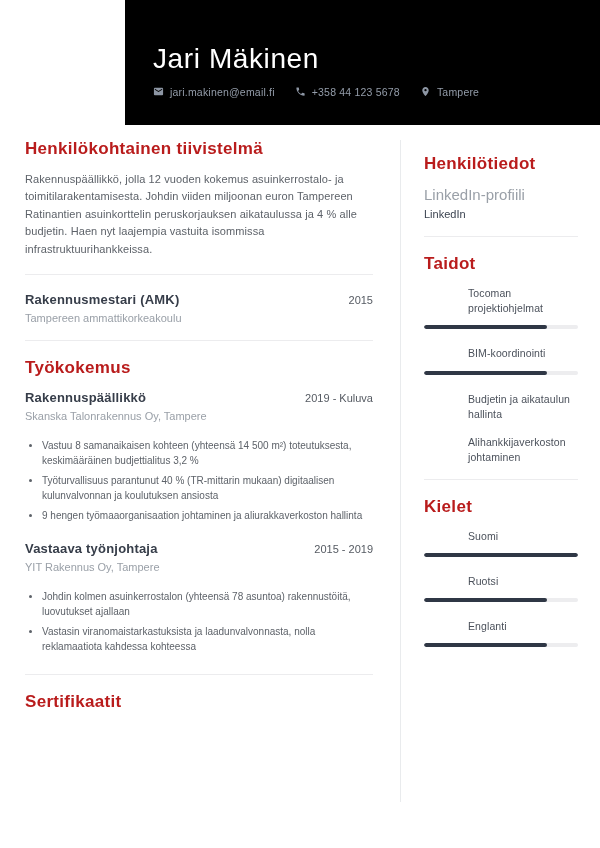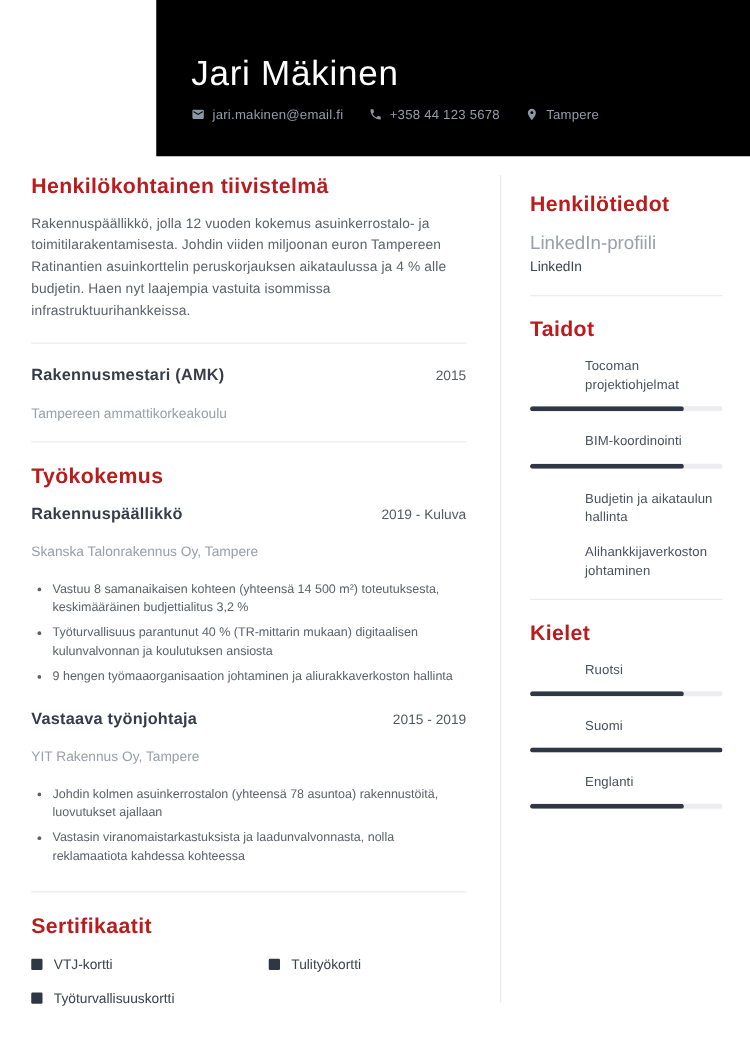--- a/index.html
+++ b/index.html
@@ -33,21 +33,21 @@
     margin-bottom:12px;
   }
   .divider { border:none; border-top:1px solid #ececee; margin:16px 0 17px; }
 
   
   .summary p { font-size:11px; line-height:1.58; color:#5d6269; letter-spacing:0.1px; }
 
   .entry-head { display:flex; justify-content:space-between; align-items:baseline; }
   .entry-title { font-size:13px; font-weight:700; color:#363d49; letter-spacing:0.2px; }
   .entry-date  { font-size:11px; color:#555a62; }
-  .entry-sub   { font-size:11px; color:#9aa0a8; margin-top:18px; }
+  .entry-sub   { font-size:11px; color:#9aa0a8; margin-top:5px; }
 
   .job { margin-bottom:18px; }
   .job ul { margin:16px 0 0 17px; }
   .job li { font-size:10px; color:#5d6269; line-height:1.5; margin-bottom:5px; }
 
   .certs { display:grid; grid-template-columns:190px 1fr; row-gap:15px; margin-top:15px; }
   .cert  { display:flex; align-items:center; gap:9px; }
   .cert .sq { width:9px; height:9px; background:#2f3745; border-radius:1px; flex:0 0 auto; }
   .cert span.lbl { font-size:11px; color:#3c424c; }
 
@@ -137,34 +137,20 @@
           <li>Johdin kolmen asuinkerrostalon (yhteensä 78 asuntoa) rakennustöitä, luovutukset ajallaan</li>
           <li>Vastasin viranomaistarkastuksista ja laadunvalvonnasta, nolla reklamaatiota kahdessa kohteessa</li>
         </ul>
       </div>
     </section>
 
     <hr class="divider" style="margin-top:20px">
 
     <section>
       <h2 class="sec">Sertifikaatit</h2>
-      <div class="certs">
-        <div class="cert">
-          <span class="sq"></span>
-          <span class="lbl">VTJ-kortti</span>
-        </div>
-        <div class="cert">
-          <span class="sq"></span>
-          <span class="lbl">Tulityökortti</span>
-        </div>
-        <div class="cert">
-          <span class="sq"></span>
-          <span class="lbl">Työturvallisuuskortti</span>
-        </div>
-      </div>
     </section>
 
   </main>
 
   <div class="vdiv"></div>
 
   <aside class="right">
 
     <section>
       <h2 class="sec">Henkilötiedot</h2>
@@ -199,30 +185,30 @@
         <div class="m-label">Alihankkijaverkoston johtaminen</div>
       </div>
     </section>
 
     <hr class="divider" style="margin-top:5px">
 
     <section>
       <h2 class="sec">Kielet</h2>
 
       <div class="meter">
+        <div class="m-label">Suomi</div>
+        <div class="track">
+          <div class="fill" style="width: 100%;"></div>
+        </div>
+      </div>
+
+      <div class="meter">
         <div class="m-label">Ruotsi</div>
         <div class="track">
           <div class="fill" style="width: 80%;"></div>
-        </div>
-      </div>
-
-      <div class="meter">
-        <div class="m-label">Suomi</div>
-        <div class="track">
-          <div class="fill" style="width: 100%;"></div>
         </div>
       </div>
 
       <div class="meter">
         <div class="m-label">Englanti</div>
         <div class="track">
           <div class="fill" style="width: 80%;"></div>
         </div>
       </div>
     </section>

